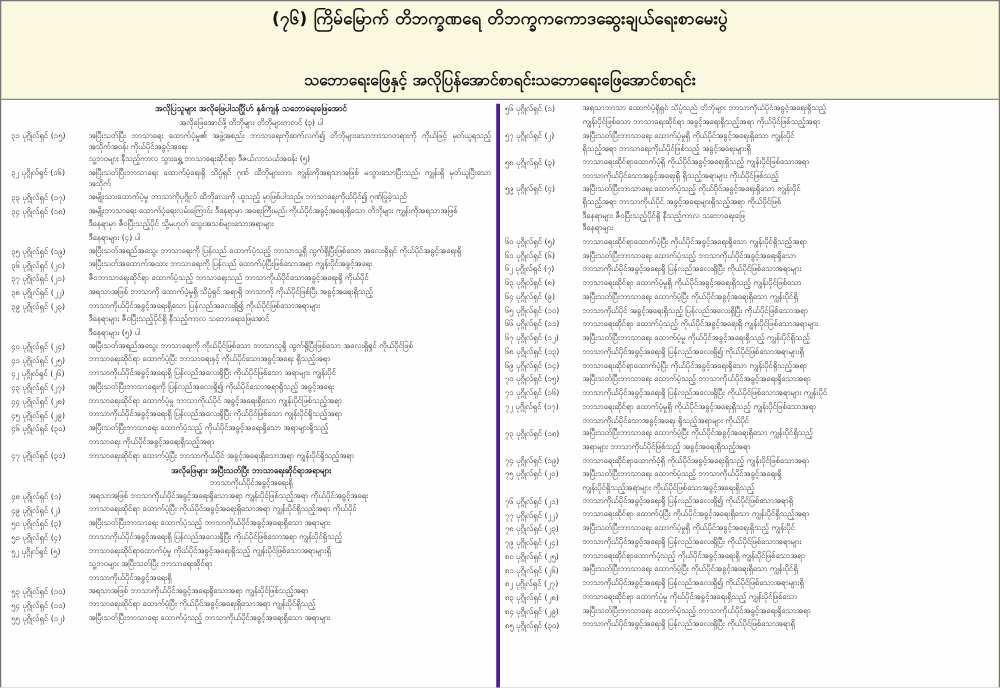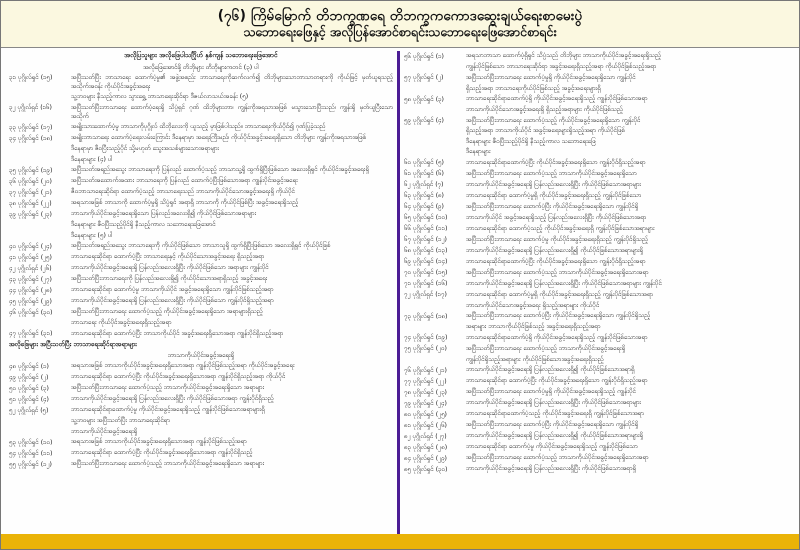--- a/index.html
+++ b/index.html
@@ -12,21 +12,21 @@
     height: 550px;
     overflow: hidden;
     font-family: "DejaVu Sans", "Liberation Sans", sans-serif;
   }
 
   .page {
     position: relative;
     width: 800px;
     height: 550px;
     box-sizing: border-box;
-    background: #eab308;
+    background: #a16207;
     border: 1px solid #777;
   }
 
   
   .header {
     background: #fbf8e0;
     border-bottom: 1px solid #888;
     text-align: center;
     padding: 5px 10px 6px 10px;
   }
@@ -35,20 +35,21 @@
     font-weight: bold;
     color: #111;
     letter-spacing: 0.2px;
     line-height: 1.35;
   }
   .header-line2 {
     font-size: 12.5px;
     font-weight: bold;
     color: #111;
     line-height: 1.35;
+    margin-top: 32px;
   }
 
   
   .body {
     position: relative;
     display: flex;
     height: 486px;
     box-sizing: border-box;
     padding: 3px 4px 0 4px;
     background: #fefefe;
@@ -80,20 +81,21 @@
     flex: 1 1 auto;
     font-size: 6.2px;
     color: #161616;
     line-height: 1.45;
     text-align: justify;
     word-break: break-word;
   }
 
   
   .subhead {
+    text-align: center;
     font-size: 6.4px;
     color: #111;
     line-height: 1.45;
     margin: 2px 0 2px 0;
     font-weight: bold;
   }
   .subhead-plain {
     text-align: center;
     font-size: 6.2px;
     color: #111;

